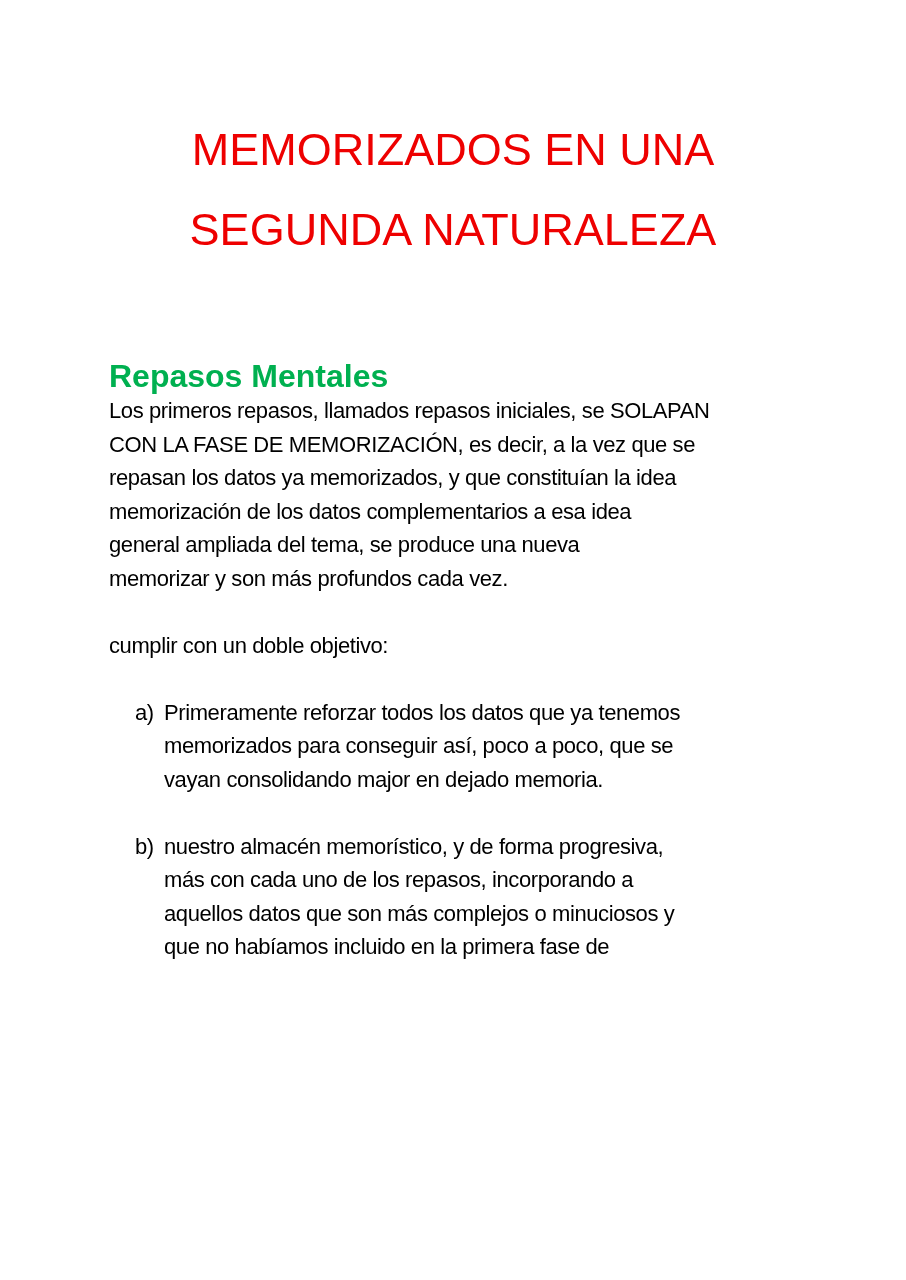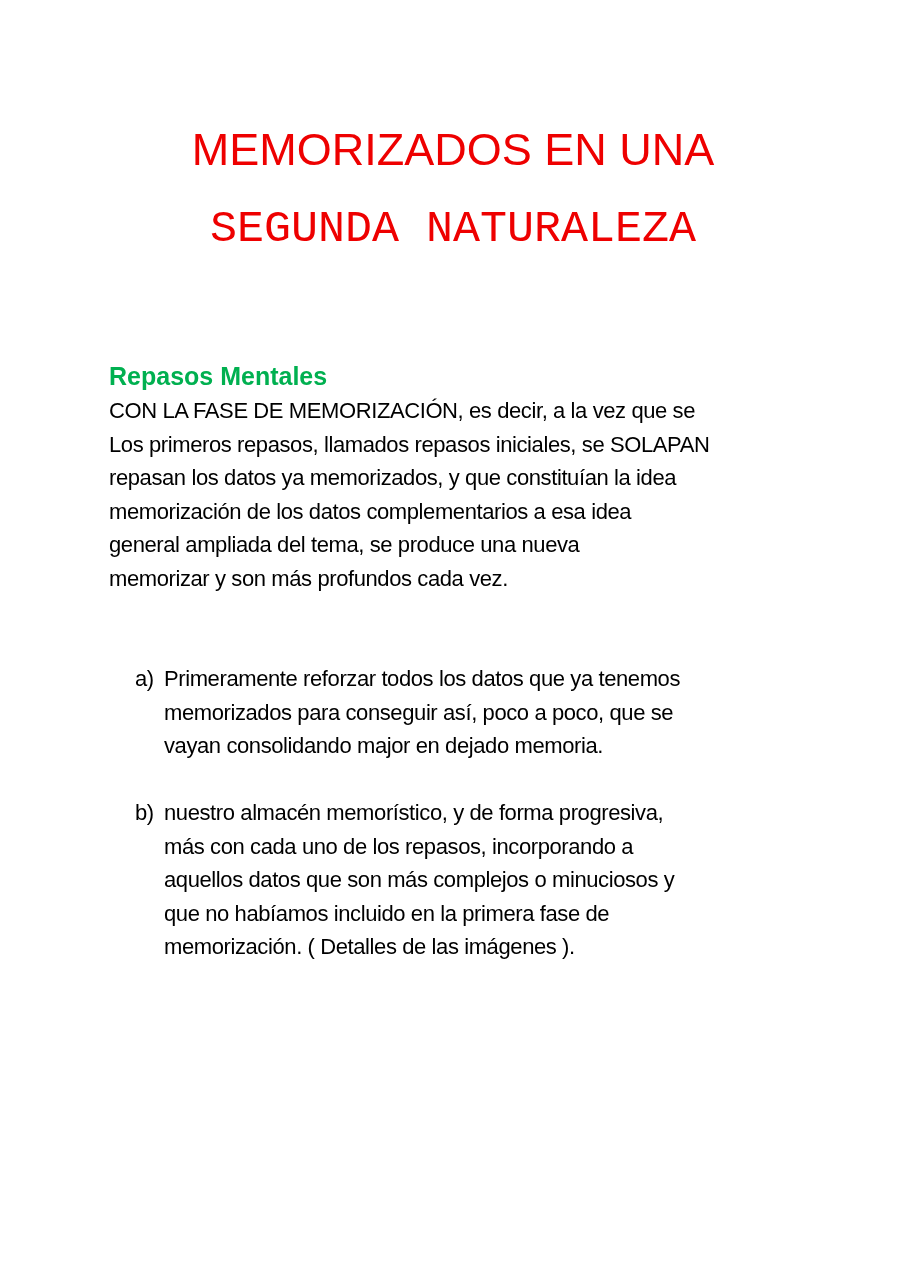--- a/index.html
+++ b/index.html
@@ -38,21 +38,21 @@
       white-space: nowrap;
     }
     .body-block {
       position: absolute;
       left: 109px;
       top: 358px;
       width: 720px;
     }
     .heading {
       display: block;
-      font-size: 25px;
+      font-size: 32px;
       font-weight: bold;
       line-height: 36px;
       white-space: nowrap;
     }
     .line {
       display: block;
       font-size: 22px;
       line-height: 33.5px;
       white-space: nowrap;
       letter-spacing: -0.4px;
@@ -75,54 +75,54 @@
       letter-spacing: -0.4px;
     }
   </style>
 </head>
 <body>
 
 <div class="page">
 
   <div class="title-block">
     <span class="title-line" style="color:#ee0000;">MEMORIZADOS EN UNA</span>
-    <span class="title-line" style="color:#ee0000;font-family:Liberation Mono, monospace;">SEGUNDA NATURALEZA</span>
+    <span class="title-line" style="color:#ee0000;">SEGUNDA NATURALEZA</span>
   </div>
 
   <div class="body-block">
     <span class="heading" style="color:#00b050;">Repasos Mentales</span>
 
     <div>
+      <span class="line">Los primeros repasos, llamados repasos iniciales, se SOLAPAN</span>
       <span class="line">CON LA FASE DE MEMORIZACIÓN, es decir, a la vez que se</span>
-      <span class="line">Los primeros repasos, llamados repasos iniciales, se SOLAPAN</span>
       <span class="line">repasan los datos ya memorizados, y que constituían la idea</span>
       <span class="line">memorización de los datos complementarios a esa idea</span>
       <span class="line">general ampliada del tema, se produce una nueva</span>
       <span class="line">memorizar y son más profundos cada vez.</span>
     </div>
 
     <span class="spacer"></span>
 
     <div>
+      <span class="line">cumplir con un doble objetivo:</span>
     </div>
 
     <span class="spacer"></span>
 
     <div class="list-item">
       <span class="list-marker">a)</span>
       <span class="line">Primeramente reforzar todos los datos que ya tenemos</span>
       <span class="line">memorizados para conseguir así, poco a poco, que se</span>
       <span class="line">vayan consolidando major en dejado memoria.</span>
     </div>
 
     <span class="spacer"></span>
 
     <div class="list-item">
       <span class="list-marker">b)</span>
       <span class="line">nuestro almacén memorístico, y de forma progresiva,</span>
       <span class="line">más con cada uno de los repasos, incorporando a</span>
       <span class="line">aquellos datos que son más complejos o minuciosos y</span>
       <span class="line">que no habíamos incluido en la primera fase de</span>
-      <span class="line">memorización. ( Detalles de las imágenes ).</span>
     </div>
   </div>
 
 </div>
 
 </body></html>

